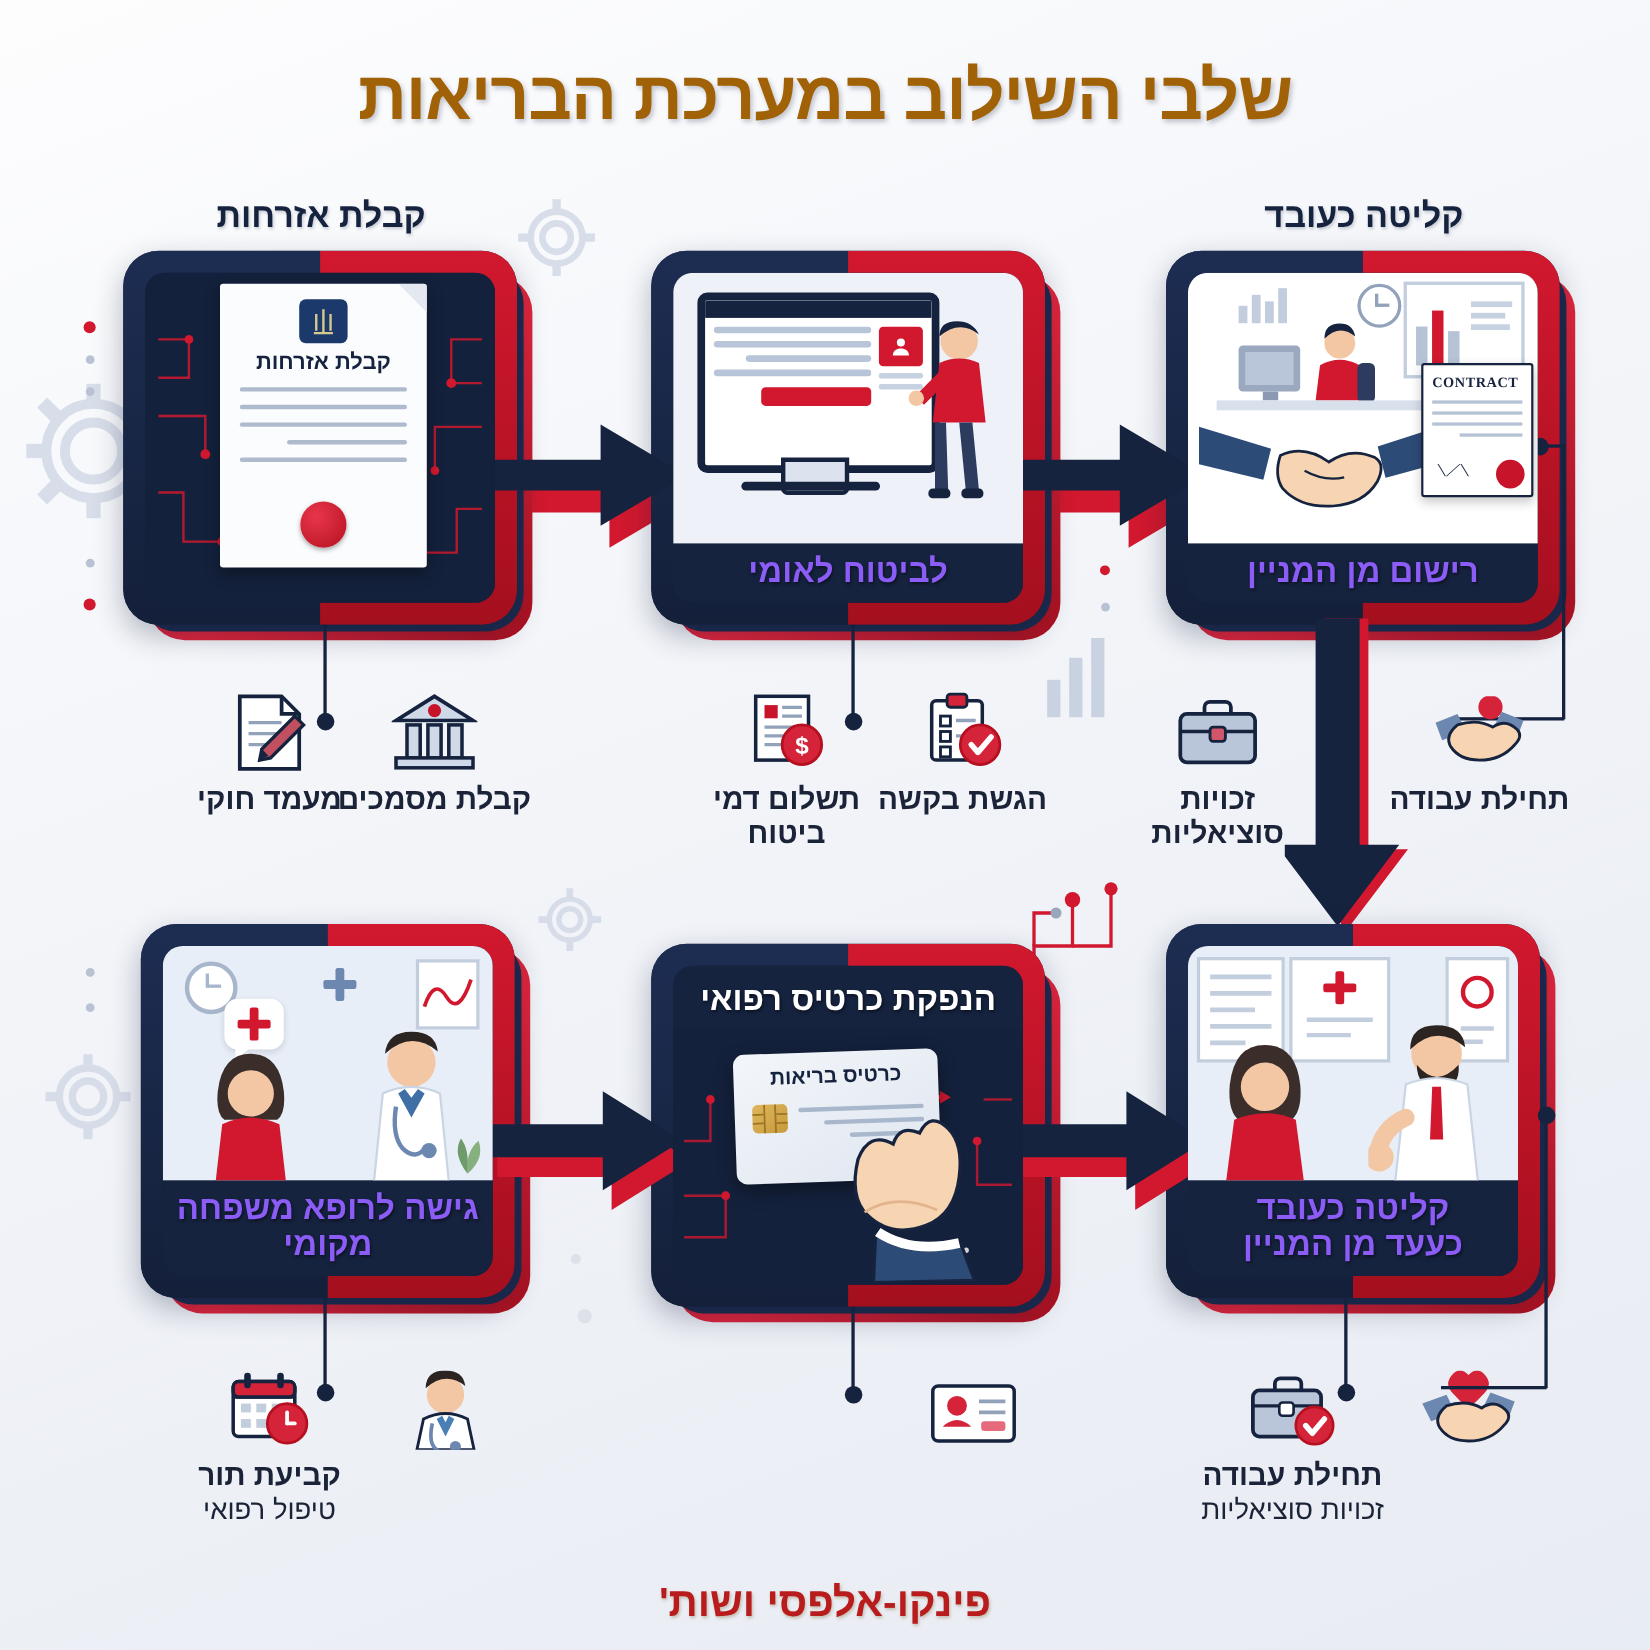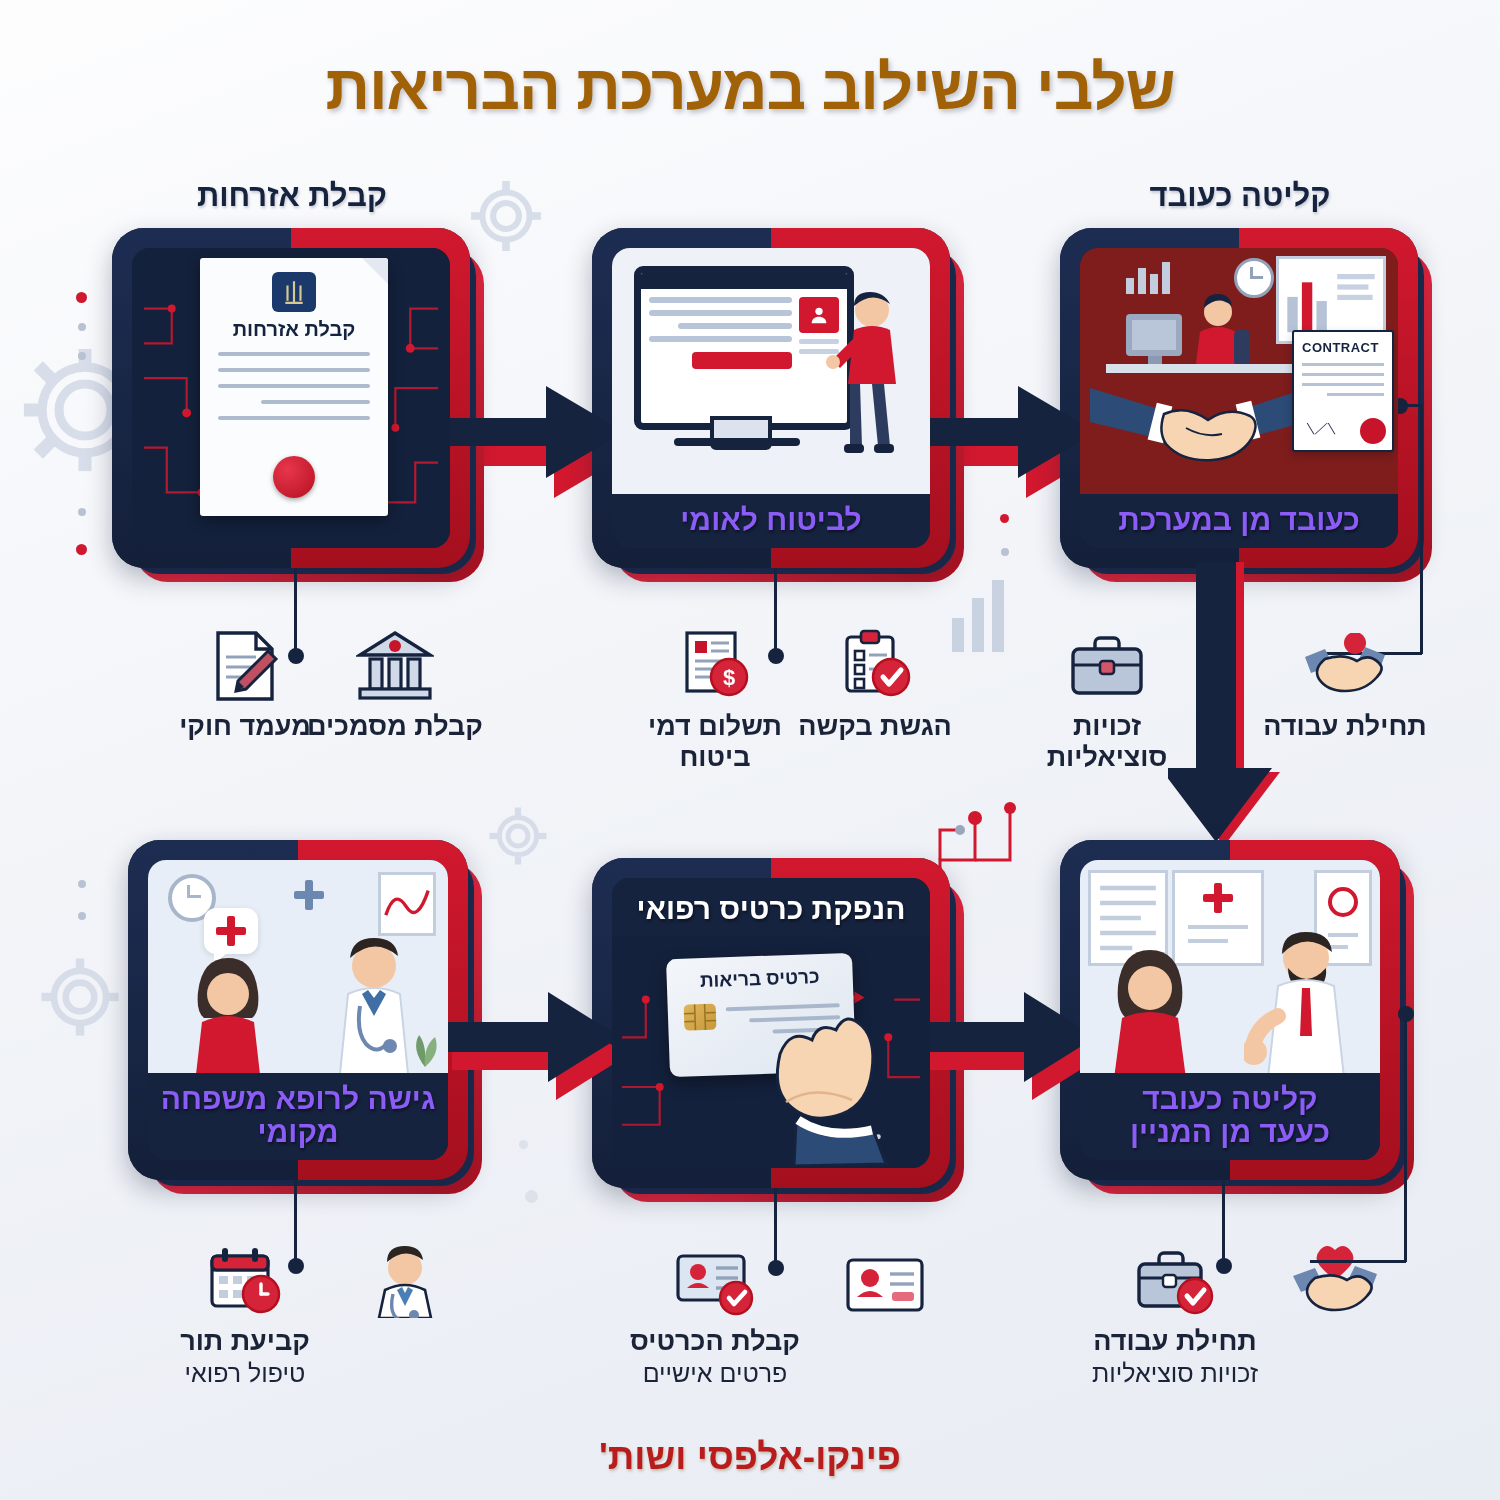--- a/index.html
+++ b/index.html
@@ -288,21 +288,21 @@
         <div class="captionbar">לביטוח לאומי</div>
       </div>
     </div>
   </div>
 
   <div class="card" style="left:1060px;top:228px;width:358px;height:340px;">
     <div class="shadowred"></div>
     <div class="shadownavy"></div>
     <div class="frame">
       <div class="inner">
-        <div class="pic" style="background:#7f1d1d;position:relative;">
+        <div class="pic" style="background:#ffffff;position:relative;font-family:Liberation Serif, serif;">
 
           <svg style="position:absolute;left:42px;top:12px;" width="54" height="34" viewBox="0 0 54 34">
             <rect x="4" y="18" width="8" height="16" fill="#c2cddd"></rect>
               <rect x="16" y="8" width="8" height="26" fill="#c2cddd"></rect>
               <rect x="28" y="14" width="8" height="20" fill="#c2cddd"></rect>
               <rect x="40" y="2" width="8" height="32" fill="#c2cddd"></rect>
           </svg>
 
           <div style="position:absolute;left:154px;top:10px;width:34px;height:34px;border-radius:50%;border:3px solid #93a2bb;background:#fff;">
             <div style="position:absolute;left:13px;top:6px;width:3px;height:12px;background:#93a2bb;"></div>
@@ -345,21 +345,21 @@
             <div style="padding:8px 8px 0;">
               <div style="height:3px;background:#b6c3d6;margin-bottom:7px;"></div>
               <div style="height:3px;background:#b6c3d6;margin-bottom:7px;"></div>
               <div style="height:3px;background:#b6c3d6;margin-bottom:7px;"></div>
               <div style="height:3px;background:#b6c3d6;margin-bottom:7px;width:70%;"></div>
             </div>
             <div style="position:absolute;left:10px;bottom:12px;font-size:15px;color:#16233f;font-style:italic;">⟋⟍⟋</div>
             <div style="position:absolute;right:6px;bottom:6px;width:26px;height:26px;border-radius:50%;background:#c8142b;"></div>
           </div>
         </div>
-        <div class="captionbar">כעובד מן במערכת</div>
+        <div class="captionbar">רישום מן המניין</div>
       </div>
     </div>
   </div>
 
   <div class="arrowwrap" style="left:428px;top:372px;">
     <svg width="200" height="120" viewBox="0 0 200 120">
       <path d="M0 46 L118 46 L118 14 L196 60 L118 106 L118 74 L0 74z" fill="#16233f"></path>
     </svg>
   </div>
   <div class="arrowwrap" style="left:900px;top:372px;">
@@ -718,38 +718,20 @@
         <path d="M20 44 q20 -10 40 0 l6 28 l-52 0z" fill="#fff" stroke="#16233f" stroke-width="2.6"></path>
         <path d="M32 44 l8 16 l8 -16 l-5 -3 l-3 6 l-3 -6z" fill="#4a7fb5"></path>
         <path d="M28 48 q-4 18 4 24 q10 8 16 -2" stroke="#6d88b0" stroke-width="3.4" fill="none"></path>
         <circle cx="49" cy="69" r="5" fill="#6d88b0"></circle>
       </svg>
     </div>
   </div>
 
   <div class="conn" style="left:774px;top:1188px;width:3px;height:78px;"></div>
   <div class="connnode" style="left:768px;top:1260px;"></div>
-  <div class="sublabel" style="left:620px;top:1240px;">
-    <div class="subicon">
-      <svg width="86" height="70" viewBox="0 0 86 70">
-        <rect x="6" y="8" width="66" height="44" rx="5" fill="#dce6f2" stroke="#16233f" stroke-width="3.2"></rect>
-        <circle cx="26" cy="24" r="8" fill="#d52339"></circle>
-        <path d="M15 40 q11 -10 22 0z" fill="#d52339"></path>
-        <g stroke="#93a2bb" stroke-width="3.4">
-            <path d="M44 20h22"></path>
-            <path d="M44 30h22"></path>
-            <path d="M44 40h14"></path>
-          </g>
-        <circle cx="64" cy="50" r="16" fill="#d52339" stroke="#b5101f" stroke-width="2.4"></circle>
-        <path d="M57 50 l5 6 l11 -12" stroke="#fff" stroke-width="4.6" fill="none" stroke-linecap="round" stroke-linejoin="round"></path>
-      </svg>
-    </div>
-    <div class="subtxt">קבלת הכרטיס</div>
-    <div class="subsub">פרטים אישיים</div>
-  </div>
   <div class="sublabel" style="left:790px;top:1240px;">
     <div class="subicon">
       <svg width="86" height="66" viewBox="0 0 86 66">
         <rect x="6" y="8" width="74" height="50" rx="5" fill="#fff" stroke="#16233f" stroke-width="3.2"></rect>
         <circle cx="28" cy="26" r="9" fill="#d52339"></circle>
         <path d="M15 45 q13 -12 26 0z" fill="#d52339"></path>
         <g stroke="#93a2bb" stroke-width="3.4">
             <path d="M48 22h24"></path>
             <path d="M48 32h24"></path>
           </g>

